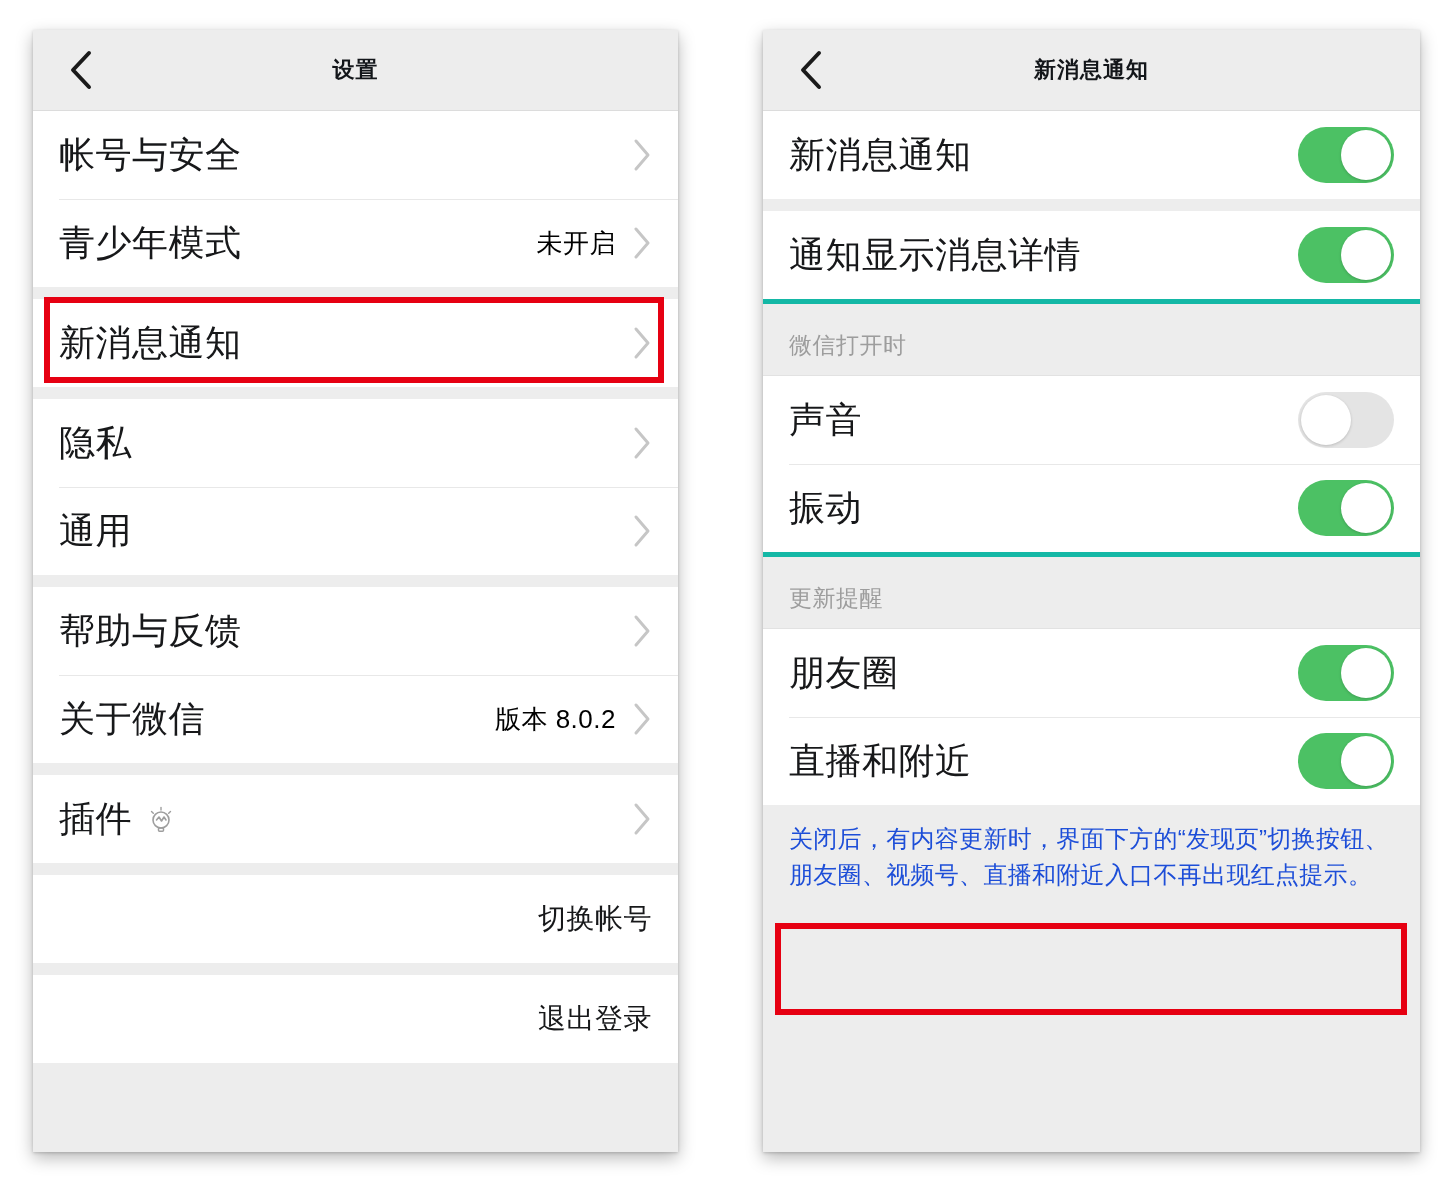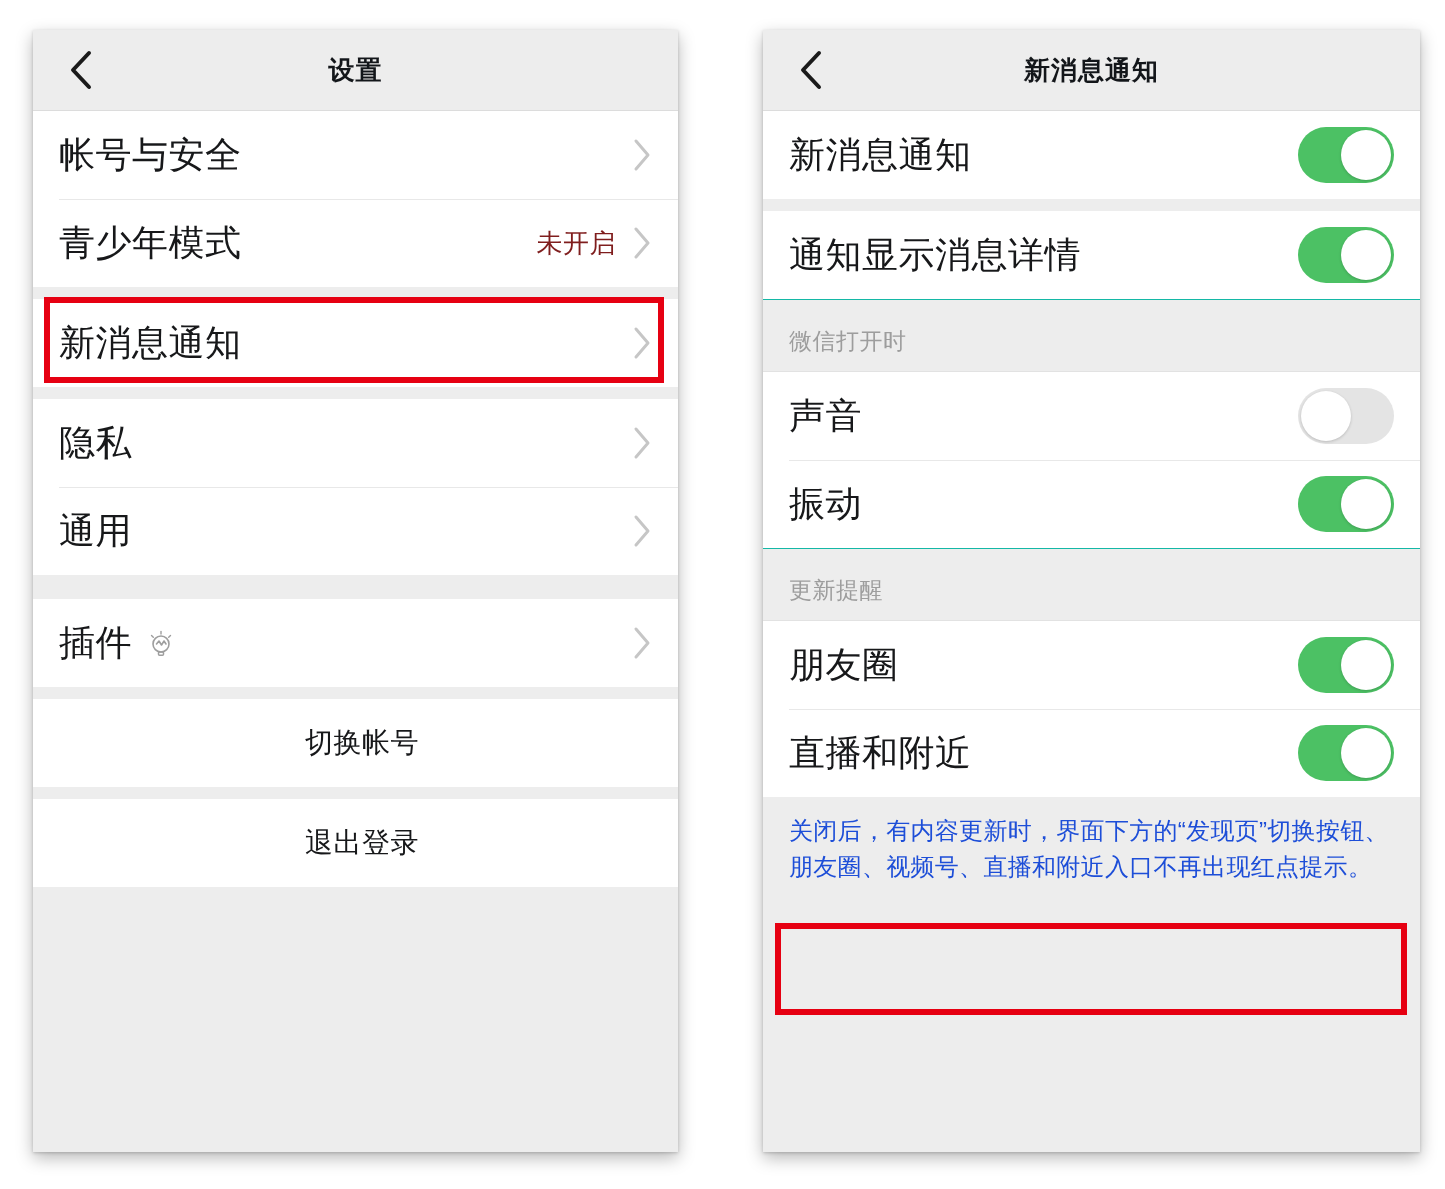--- a/index.html
+++ b/index.html
@@ -54,21 +54,21 @@
     width: 44px;
     height: 48px;
     display: flex;
     align-items: center;
     justify-content: center;
   }
   .nav-back svg { display: block; }
   .nav-title {
     width: 100%;
     text-align: center;
-    font-size: 26px;
+    font-size: 22px;
     font-weight: bold;
     color: #13161a;
     letter-spacing: 1px;
   }
 
   
   .body {
     flex: 1 1 auto;
     background: #ededed;
     overflow: hidden;
@@ -105,26 +105,26 @@
   }
   .row-label {
     font-size: 36px;
     color: #17181a;
     flex: 0 0 auto;
     letter-spacing: 0.5px;
   }
   .row-spacer { flex: 1 1 auto; }
   .row-value {
     font-size: 26px;
-    color: #7f1d1d;
+    color: #000000;
     margin-right: 16px;
     letter-spacing: 0.5px;
   }
   .row-center {
-    justify-content: center;
+    justify-content: flex-end;
     margin-left: 13px;
   }
   .row-center .row-label { font-size: 28px; color: #17181a; }
 
   .chevron { flex: 0 0 auto; width: 20px; height: 34px; }
   .chevron svg { display: block; }
 
   .bulb-icon {
     display: inline-block;
     width: 30px;
@@ -136,21 +136,21 @@
   }
   .bulb-icon svg { display: block; }
 
   
   .section-head {
     background: #ededed;
     padding: 26px 26px 14px 26px;
     font-size: 23px;
     color: #9d9d9d;
     letter-spacing: 0.5px;
-    border-top: 1px solid #14b8a6;
+    border-top: 5px solid #14b8a6;
     border-bottom: 1px solid #e2e2e2;
     box-sizing: border-box;
     min-height: 72px;
     display: flex;
     align-items: flex-end;
   }
 
   
   .switch {
     flex: 0 0 auto;
@@ -269,20 +269,41 @@
           <span class="chevron">
             <svg width="20" height="34" viewBox="0 0 20 34">
               <polyline points="4,3 16,17 4,31" fill="none" stroke="#c6c6c6" stroke-width="3" stroke-linecap="round" stroke-linejoin="round"></polyline>
             </svg>
           </span>
         </div>
       </div>
 
       <div class="gap sm"></div>
 
+      <div class="group">
+        <div class="row">
+          <span class="row-label">帮助与反馈</span>
+          <span class="row-spacer"></span>
+          <span class="chevron">
+            <svg width="20" height="34" viewBox="0 0 20 34">
+              <polyline points="4,3 16,17 4,31" fill="none" stroke="#c6c6c6" stroke-width="3" stroke-linecap="round" stroke-linejoin="round"></polyline>
+            </svg>
+          </span>
+        </div>
+        <div class="row">
+          <span class="row-label">关于微信</span>
+          <span class="row-spacer"></span>
+          <span class="row-value">版本 8.0.2</span>
+          <span class="chevron">
+            <svg width="20" height="34" viewBox="0 0 20 34">
+              <polyline points="4,3 16,17 4,31" fill="none" stroke="#c6c6c6" stroke-width="3" stroke-linecap="round" stroke-linejoin="round"></polyline>
+            </svg>
+          </span>
+        </div>
+      </div>
 
       <div class="gap sm"></div>
 
       <div class="group">
         <div class="row">
           <span class="row-label">插件</span>
           <span class="bulb-icon">
             <svg width="30" height="30" viewBox="0 0 30 30">
               <circle cx="15" cy="14" r="8" fill="none" stroke="#9e9e9e" stroke-width="1.6"></circle>
               <path d="M10.5 14 L13 11 L15.5 15 L18 11 L20 14" fill="none" stroke="#9e9e9e" stroke-width="1.6" stroke-linecap="round" stroke-linejoin="round"></path>

